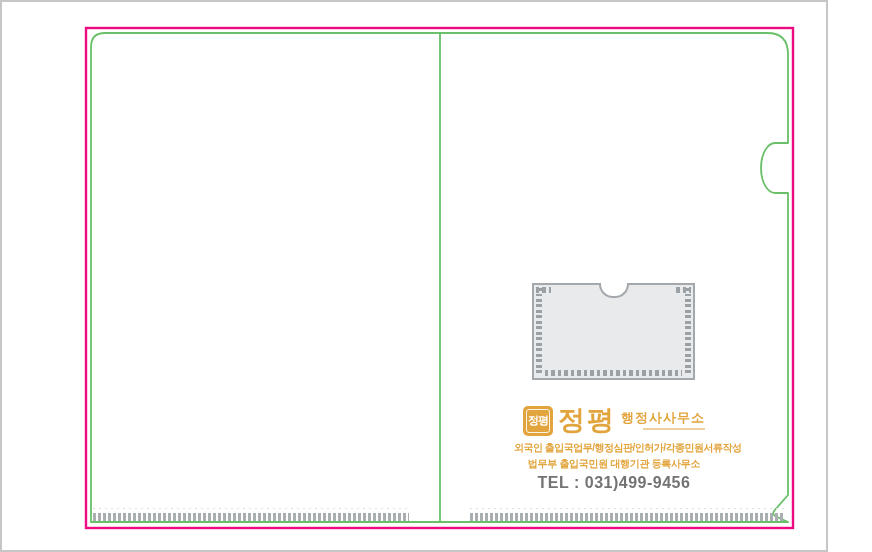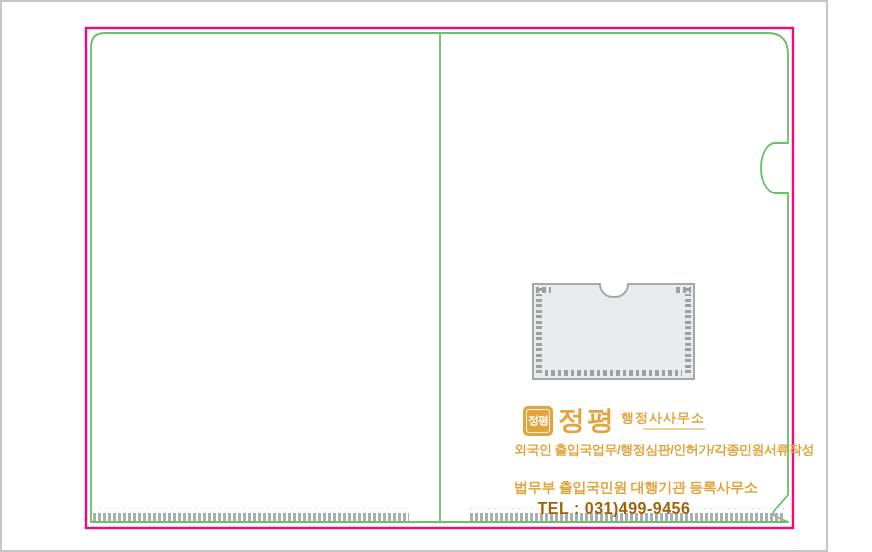--- a/index.html
+++ b/index.html
@@ -75,23 +75,23 @@
     position: relative;
   }
   .seal::after {
     content: ""; position: absolute; inset: 3px;
     border: 1px solid rgba(255,255,255,0.85); border-radius: 3px;
   }
   .logo-name { font-size: 27px; font-weight: bold; letter-spacing: 2px; line-height: 1; }
   .logo-right { display: flex; flex-direction: column; align-items: flex-end; }
   .logo-suffix { font-size: 13px; font-weight: bold; letter-spacing: 1px; line-height: 1.1; }
   .logo-caption { margin-top: 3px; height: 2px; width: 62px; background: #ecd0a0; }
-  .svc1 { margin-top: 4px; font-size: 13px; font-weight: bold; letter-spacing: -0.5px; white-space: nowrap; }
-  .svc2 { margin-top: 20px; font-size: 14px; font-weight: bold; letter-spacing: -0.3px; white-space: nowrap; }
-  .tel  { margin-top: 3px; font-size: 16px; font-weight: bold; color: #a16207; letter-spacing: 0.5px; white-space: nowrap; }
+  .svc1 { margin-top: 4px; font-size: 10px; font-weight: bold; letter-spacing: -0.5px; white-space: nowrap; }
+  .svc2 { margin-top: 2px; font-size: 10px; font-weight: bold; letter-spacing: -0.3px; white-space: nowrap; }
+  .tel  { margin-top: 3px; font-size: 16px; font-weight: bold; color: #737373; letter-spacing: 0.5px; white-space: nowrap; }
 </style>
 </head>
 <body>
 
 <div class="canvas">
 
   <svg class="die" width="872" height="552" viewBox="0 0 872 552">
 
     <rect x="84" y="26" width="707" height="500" fill="none" stroke="#ee0a81" stroke-width="2.4"></rect>
 

